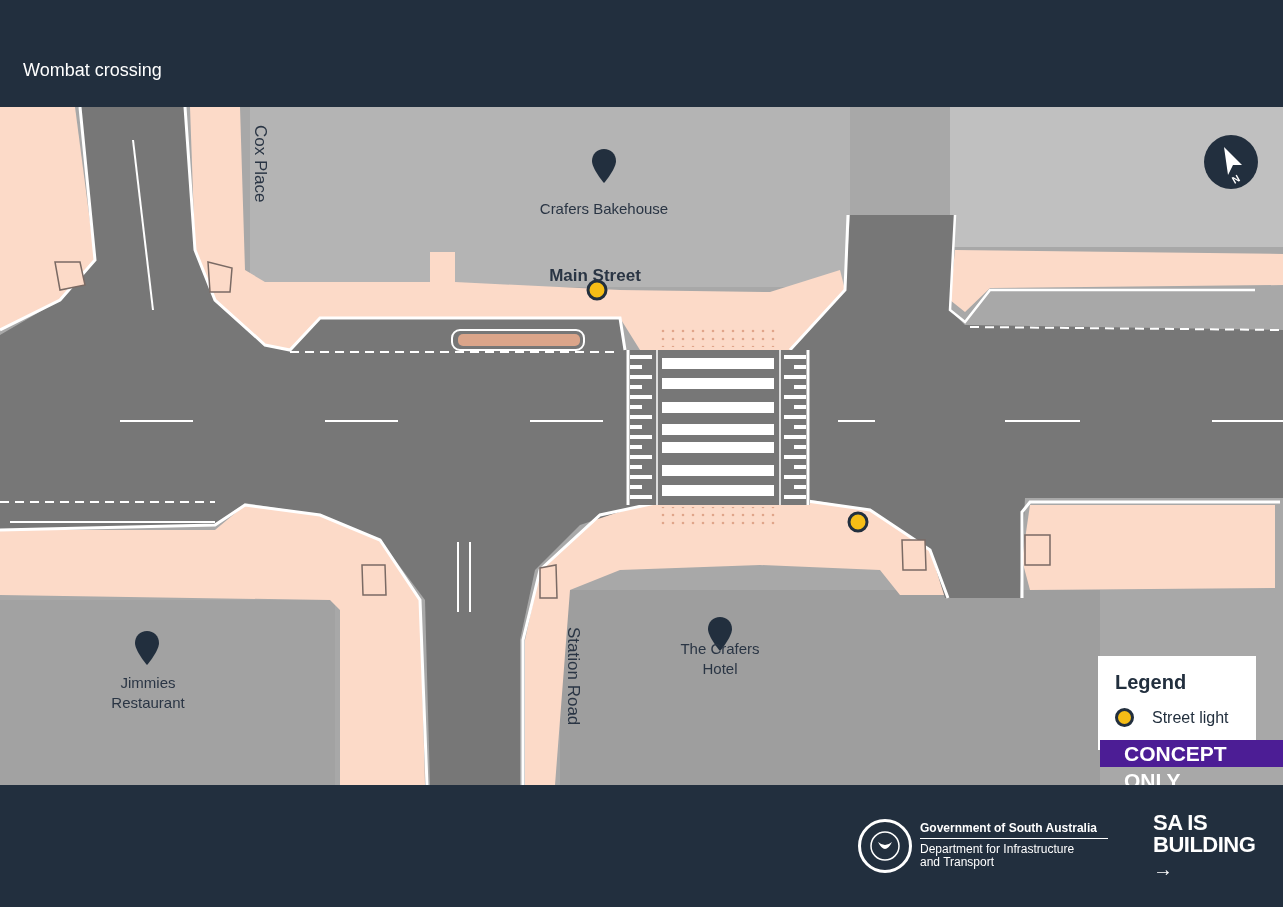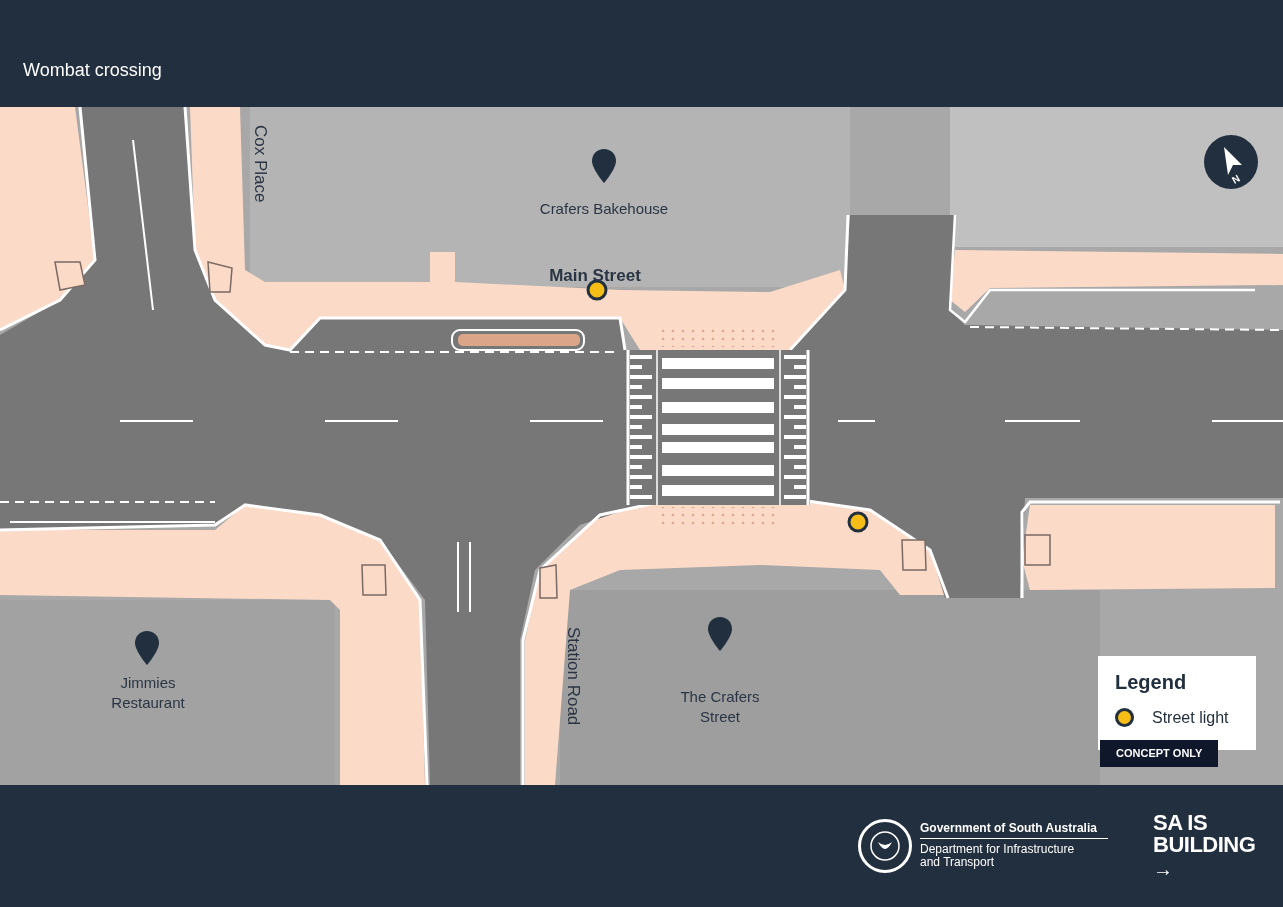--- a/index.html
+++ b/index.html
@@ -10,21 +10,21 @@
   .map { position:absolute; left:0; top:107px; width:1283px; height:678px; overflow:hidden; }
   .map svg { position:absolute; left:0; top:0; }
   .label { position:absolute; color:#2a3544; font-size:15px; text-align:center; line-height:20px; }
   .label.bold { font-weight:bold; font-size:17px; }
   .vlabel { position:absolute; color:#2a3544; font-size:17px; transform-origin:0 0; transform:rotate(90deg); white-space:nowrap; }
   .pin { position:absolute; }
   .legend { position:absolute; left:1098px; top:511px; width:158px; height:94px; background:#fff;margin-top:38px; }
   .legend-title { position:absolute; left:17px; top:15px; font-size:20px; font-weight:bold; color:#222f3e; }
   .legend-dot { position:absolute; left:17px; top:52px; width:19px; height:19px; border-radius:50%; background:#f6bd16; border:3px solid #222f3e; box-sizing:border-box; }
   .legend-text { position:absolute; left:54px; top:53px; font-size:16px; color:#222f3e; }
-  .concept { position:absolute; left:1100px; top:633px; height:27px; padding:0 16px; background:#0f172a; color:#fff; font-size:11px; font-weight:bold; line-height:27px; }
+  .concept { position:absolute; left:1100px; top:633px; height:27px; padding:0 24px; background:#4c1d95; color:#fff; font-size:21px; font-weight:bold; line-height:27px; }
   .compass { position:absolute; left:1204px; top:28px; width:54px; height:54px; border-radius:50%; background:#222f3e; }
   .footer { position:absolute; left:0; top:785px; width:1283px; height:122px; background:#222f3e; color:#fff; }
   .crest { position:absolute; left:858px; top:34px; width:54px; height:54px; border-radius:50%; border:3px solid #fff; box-sizing:border-box; }
   .gov { position:absolute; left:920px; top:36px; font-size:12px; font-weight:bold; }
   .gov-rule { position:absolute; left:920px; top:53px; width:188px; height:1px; background:#fff; }
   .dept { position:absolute; left:920px; top:58px; font-size:12px; line-height:13px; }
   .sab { position:absolute; left:1153px; top:27px; font-size:22px; font-weight:bold; line-height:22px; letter-spacing:-0.5px; }
   .sab-arrow { position:absolute; left:1153px; top:73px; font-size:20px; font-weight:bold; }
 </style>
 </head>
@@ -162,23 +162,23 @@
       <path d="M12 0 C5 0 0 5 0 12 C0 20 12 34 12 34 C12 34 24 20 24 12 C24 5 19 0 12 0Z" fill="#222f3e"></path>
     </svg>
   <div class="label" style="left:88px; top:566px; width:120px;">
     <div>Jimmies</div>
     <div>Restaurant</div>
   </div>
 
   <svg class="pin" style="left:708px; top:510px;" width="24" height="34" viewBox="0 0 24 34">
       <path d="M12 0 C5 0 0 5 0 12 C0 20 12 34 12 34 C12 34 24 20 24 12 C24 5 19 0 12 0Z" fill="#222f3e"></path>
     </svg>
-  <div class="label" style="left:660px; top:580px; width:120px;">
+  <div class="label" style="left:660px; top:532px; width:120px;">
     <div>The Crafers</div>
-    <div>Street</div>
+    <div>Hotel</div>
   </div>
 
   <div class="compass">
     <svg width="54" height="54" viewBox="0 0 54 54">
       <path d="M20 12 L38 30 L29 30 L24 40 Z" fill="#fff"></path>
       <text x="28" y="48" fill="#fff" font-size="10" font-weight="bold" font-family="Liberation Sans, sans-serif" transform="rotate(-30 31 44)">N</text>
     </svg>
   </div>
 
   <div class="legend">

